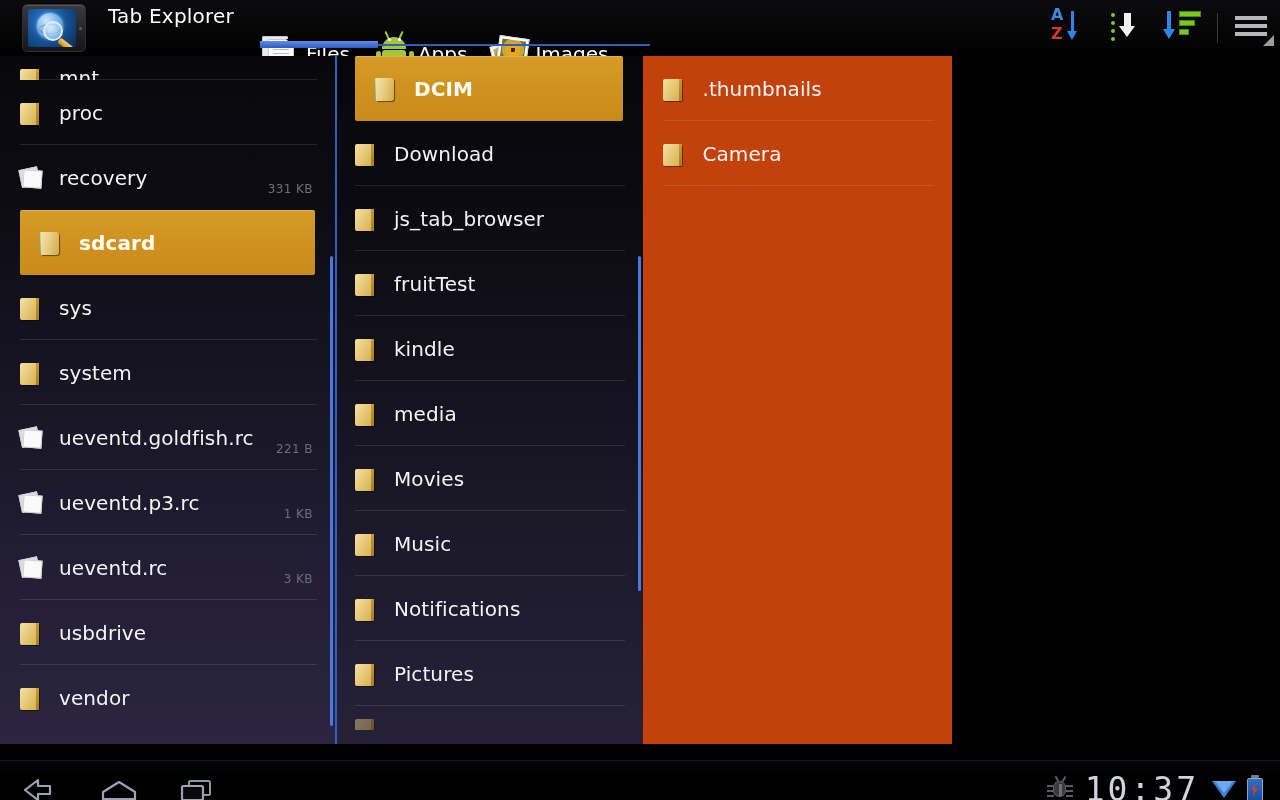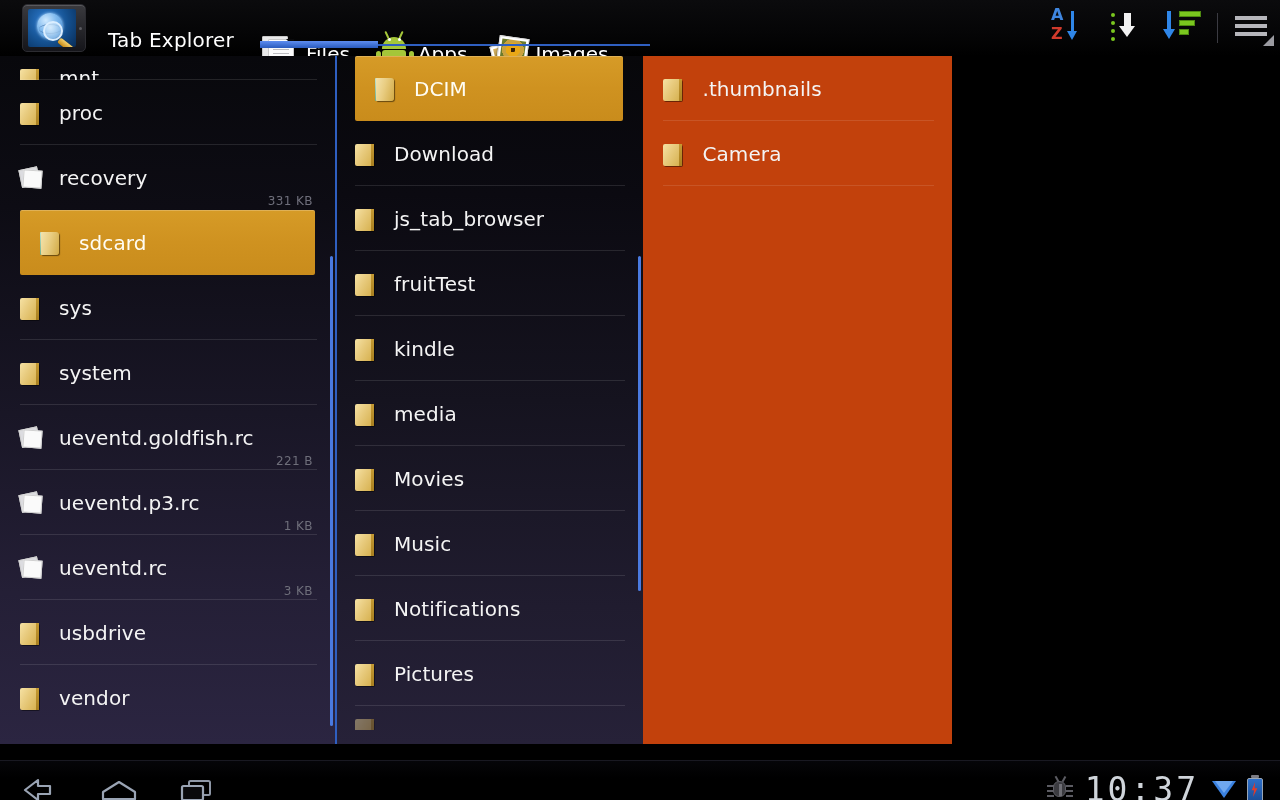--- a/index.html
+++ b/index.html
@@ -12,21 +12,21 @@
 
   
   #app { position:relative; width:1280px; height:800px; background:#000; }
 
   
   #actionbar {
     position:absolute; left:0; top:0; width:1280px; height:56px;
     background:linear-gradient(#0b0b0d 0%, #050506 60%, #000 100%);
     display:flex; align-items:center;
   }
-  #brand { display:flex; align-items:flex-end; padding-left:22px; }
+  #brand { display:flex; align-items:flex-start; padding-left:22px; }
   .app-icon {
     position:relative; width:64px; height:48px; border-radius:5px;
     background:linear-gradient(#3a3a3e,#15151a);
     border:1px solid #2c2c31;
     box-shadow:inset 0 1px 0 rgba(255,255,255,.16);
     flex:0 0 auto;
   }
   .app-icon .screen {
     position:absolute; left:5px; top:4px; right:9px; bottom:4px;
     border-radius:2px;
@@ -184,23 +184,23 @@
     position:absolute; left:20px; right:18px; bottom:0; height:1px;
     background:rgba(255,255,255,.11);
   }
   .row.sel {
     background:linear-gradient(#d69b27 0%, #cf9220 50%, #c98c1c 100%);
     margin:0 20px 0 20px; padding-left:0; border-radius:2px;
     box-shadow:inset 0 1px 0 rgba(255,255,255,.22);
   }
   .row.sel .rowinner { padding-left:20px; display:flex; align-items:center; }
   .row-label { font-size:20px; color:#f4f4f4; white-space:nowrap; letter-spacing:.1px; }
-  .row.sel .row-label { color:#fffdf4; }
+  .row.sel .row-label { color:#fffdf4;font-weight:bold; }
   .row-size {
-    position:absolute; right:22px; bottom:2px; font-size:12px; color:#6e6e7a; letter-spacing:.4px;
+    position:absolute; right:22px; bottom:14px; font-size:12px; color:#6e6e7a; letter-spacing:.4px;
   }
   .row.faded { opacity:.45; }
   .row.clipped { height:24px; overflow:hidden; align-items:flex-start; padding-top:10px; }
 
   
   .ic { width:22px; height:26px; position:relative; margin-right:17px; flex:0 0 auto; }
   .ic-folder .f{
     position:absolute; left:0; top:3px; width:19px; height:22px; border-radius:2px;
     background:linear-gradient(120deg,#f6e2a4 0%, #e8cb7e 40%, #d4ad48 100%);
     box-shadow:1px 1px 0 rgba(0,0,0,.45);

